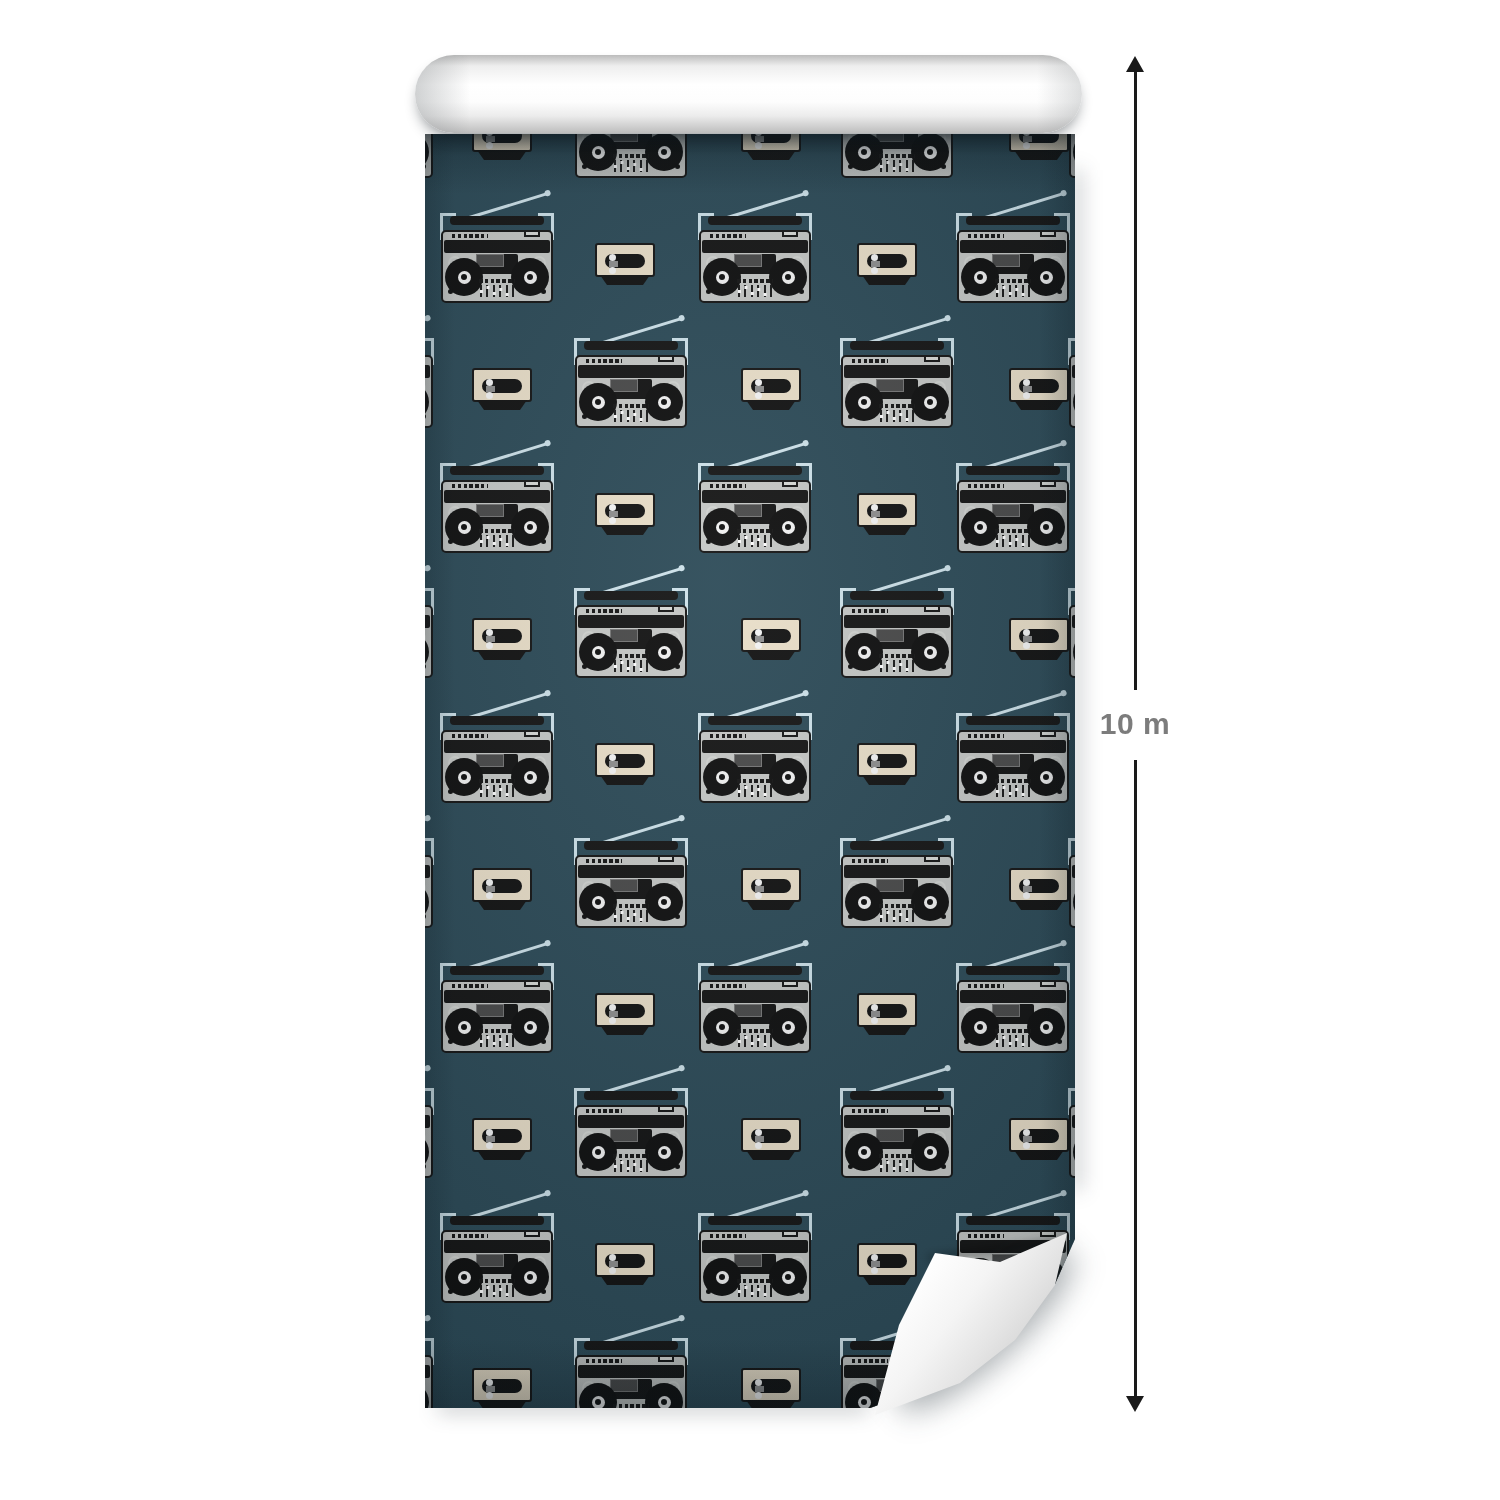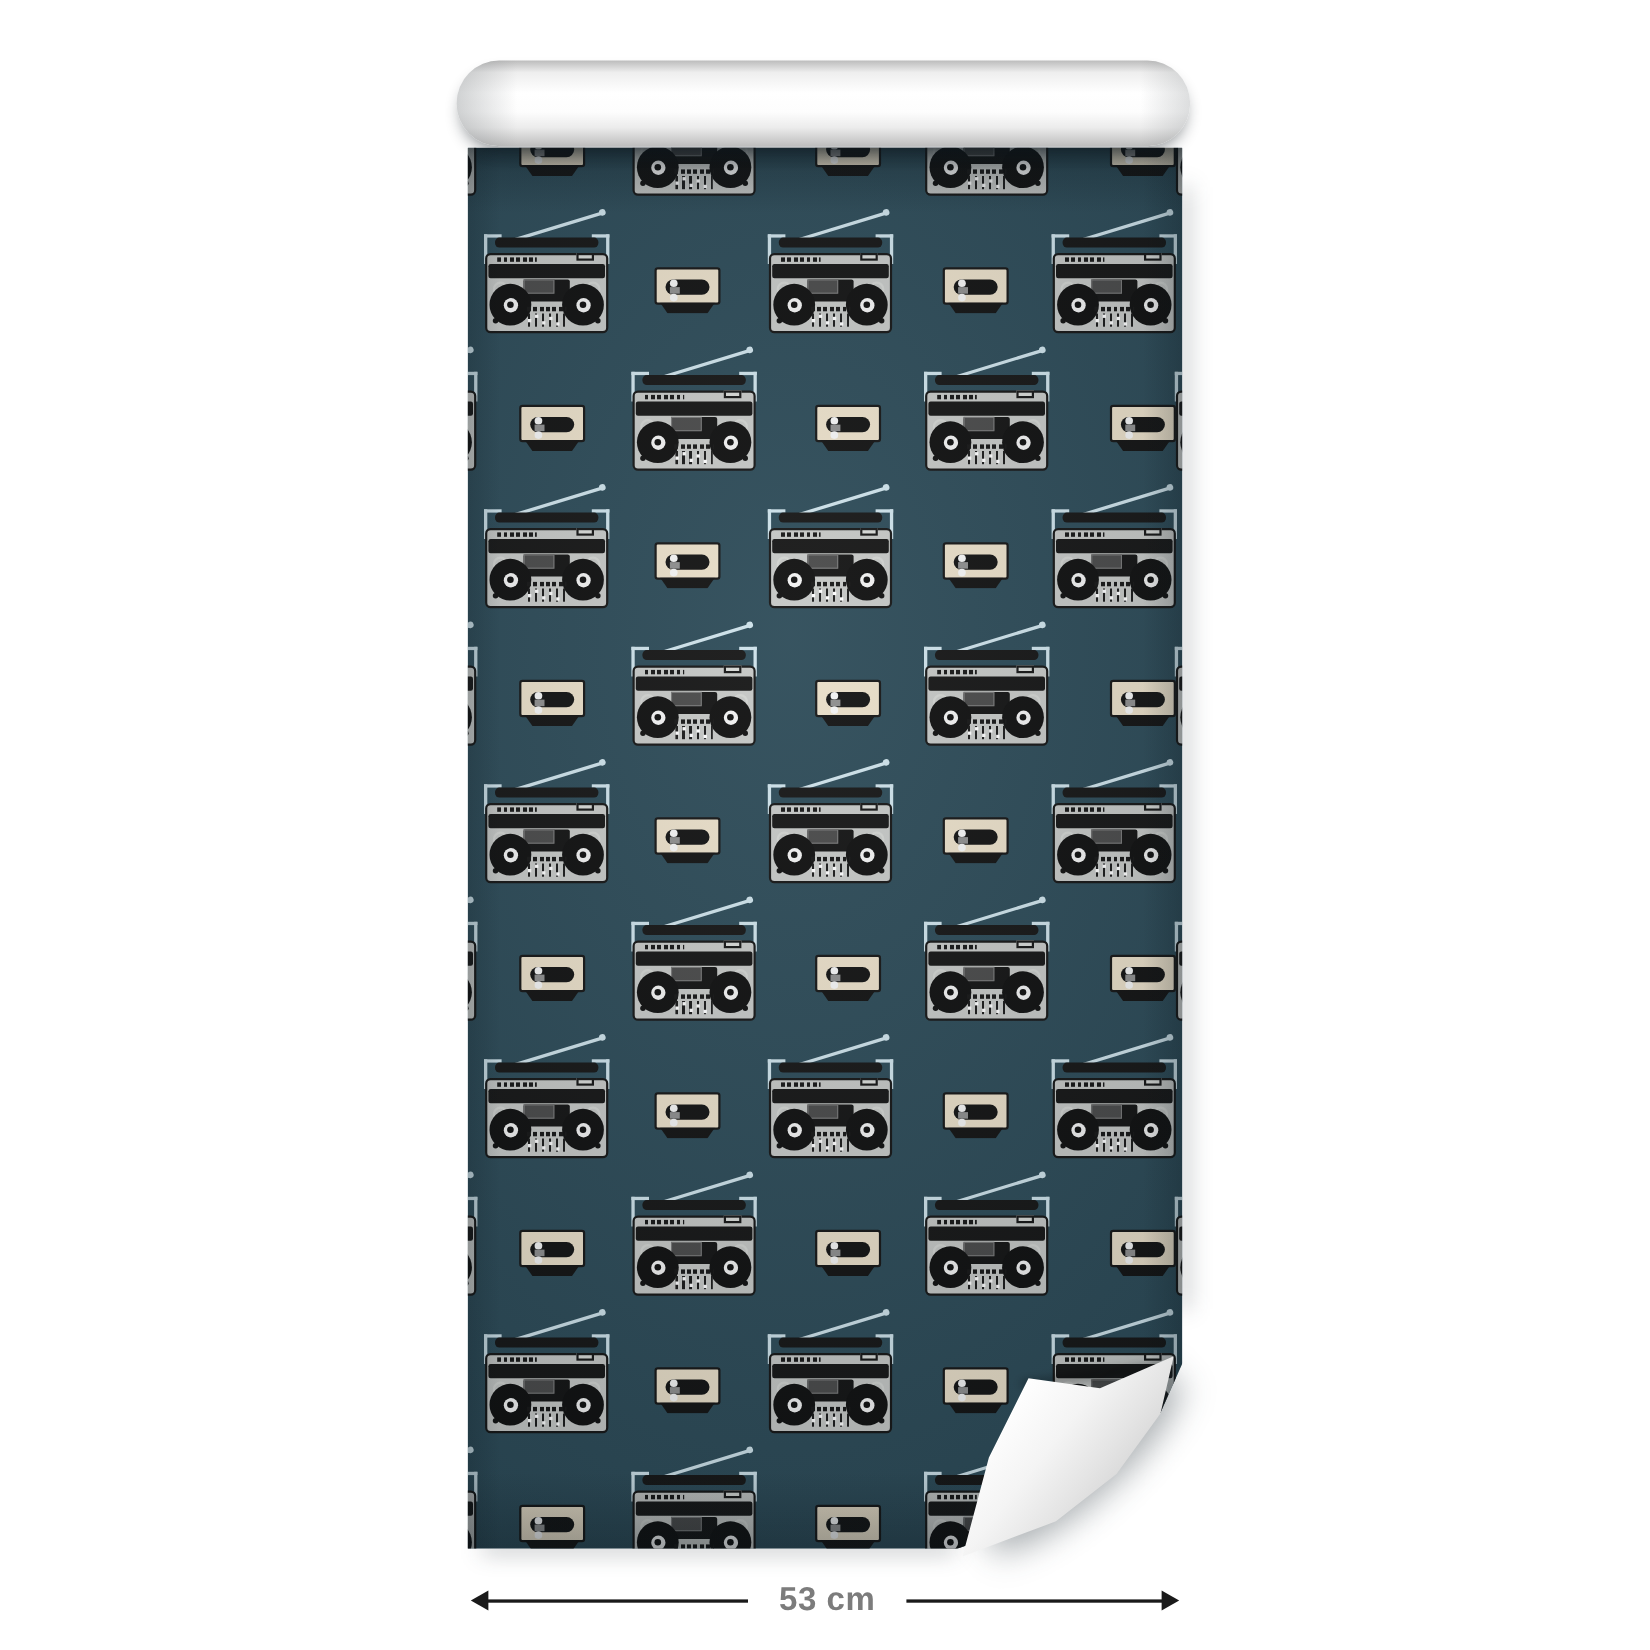--- a/index.html
+++ b/index.html
@@ -1540,22 +1540,22 @@
         </div>
       </div>
   </div>
 
   <div class="roll"></div>
 
   <div class="curl-shadow"></div>
   <div class="curl-edge-shadow"></div>
   <div class="curl-fold"></div>
 
+  <div class="dim dim-v">
+    <div class="head-up"></div>
+    <div class="seg top"></div>
+    <div class="label">10 m</div>
+    <div class="seg bot"></div>
+    <div class="head-down"></div>
+  </div>
 
-  <div class="dim dim-h">
-    <div class="head-left"></div>
-    <div class="seg left"></div>
-    <div class="label">53 cm</div>
-    <div class="seg right"></div>
-    <div class="head-right"></div>
-  </div>
 
 </div>
 
 </body></html>

